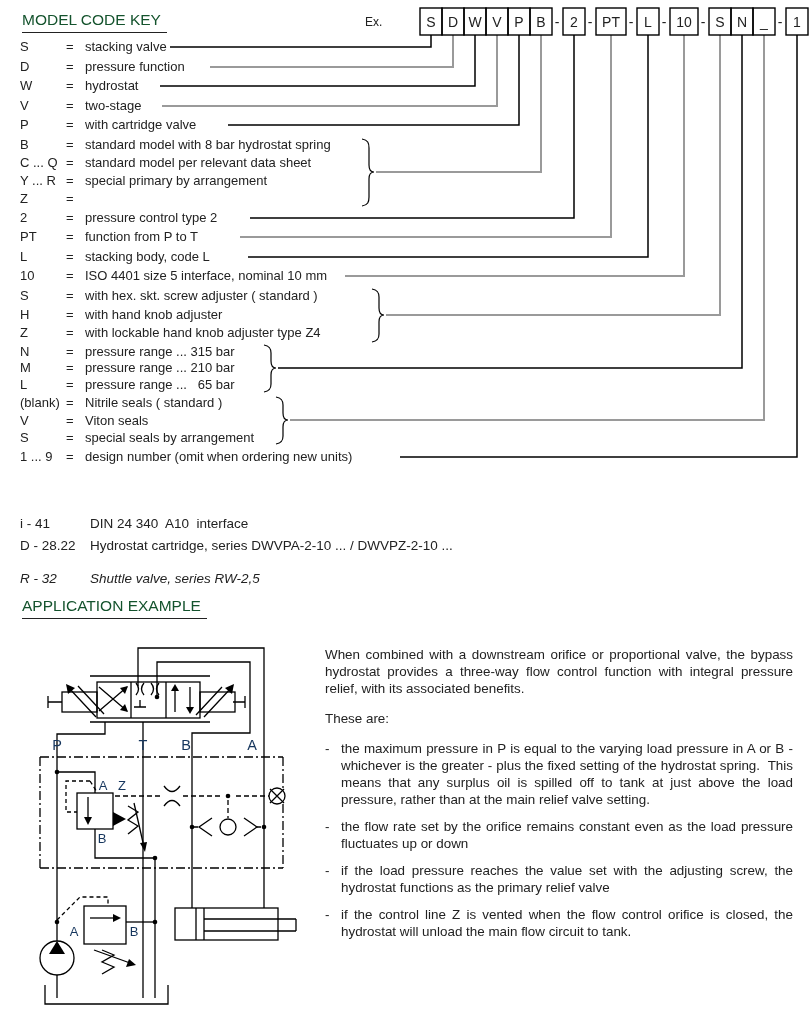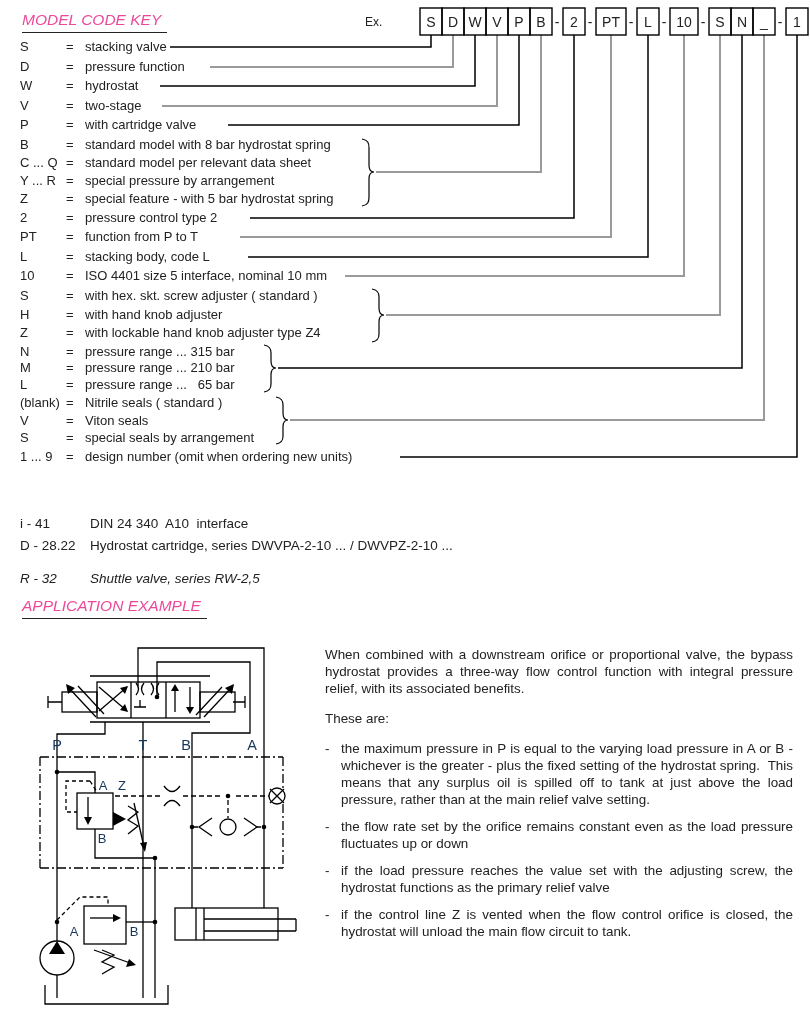--- a/index.html
+++ b/index.html
@@ -1,22 +1,22 @@
 <!DOCTYPE html>
 <html><head>
 <meta charset="utf-8">
 <style>
   html,body{margin:0;padding:0;background:#fff;}
   .page{
     position:relative; width:810px; height:1020px; background:#ffffff;
     font-family:"Liberation Sans", sans-serif; color:#222; overflow:hidden;
   }
   .heading{
-    position:absolute; font-size:15.5px; color:#ec4899;
-    border-bottom:1.5px solid #222; padding:0 6px 3px 0; white-space:nowrap;font-style:italic;
+    position:absolute; font-size:15.5px; color:#14532d;
+    border-bottom:1.5px solid #222; padding:0 6px 3px 0; white-space:nowrap;
   }
   .ex-label{position:absolute; left:365px; top:15px; font-size:12px;}
   svg{position:absolute; left:0; top:0;}
   .mc-list{position:absolute; left:0; top:0; width:810px; height:470px;}
   .mc-row{position:absolute; left:0; width:810px; height:18px; font-size:13px;}
   .mc-code{position:absolute; left:20px; white-space:pre;}
   .mc-eq{position:absolute; left:66px;}
   .mc-desc{position:absolute; left:85px; white-space:pre;}
   .rd-list{position:absolute; left:0; top:0; width:810px;}
   .rd-row{position:absolute; left:0; width:732px; height:18px; font-size:13.5px;}
@@ -149,27 +149,26 @@
 
       <div class="mc-row" style="top: 155px;">
         <span class="mc-code">C ... Q</span>
         <span class="mc-eq">=</span>
         <span class="mc-desc">standard model per relevant data sheet</span>
       </div>
 
       <div class="mc-row" style="top: 173px;">
         <span class="mc-code">Y ... R</span>
         <span class="mc-eq">=</span>
-        <span class="mc-desc">special pressure by arrangement</span>
+        <span class="mc-desc">special primary by arrangement</span>
       </div>
 
       <div class="mc-row" style="top: 191px;">
         <span class="mc-code">Z</span>
         <span class="mc-eq">=</span>
-        <span class="mc-desc">special feature - with 5 bar hydrostat spring</span>
       </div>
 
       <div class="mc-row" style="top: 210px;">
         <span class="mc-code">2</span>
         <span class="mc-eq">=</span>
         <span class="mc-desc">pressure control type 2</span>
       </div>
 
       <div class="mc-row" style="top: 229px;">
         <span class="mc-code">PT</span>

